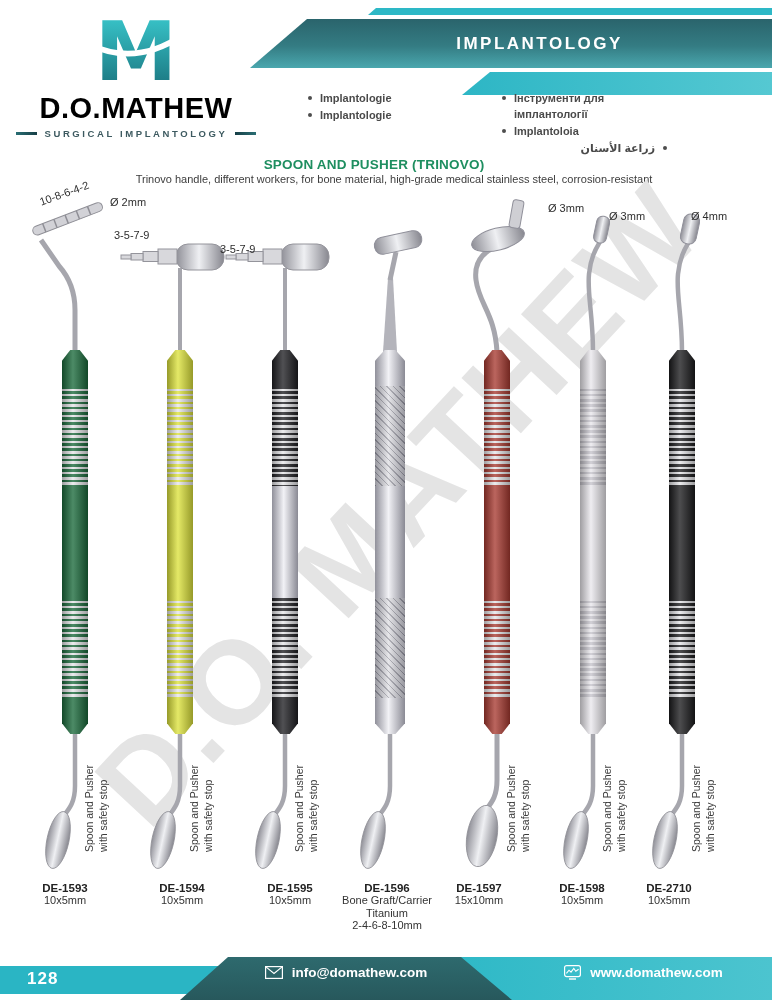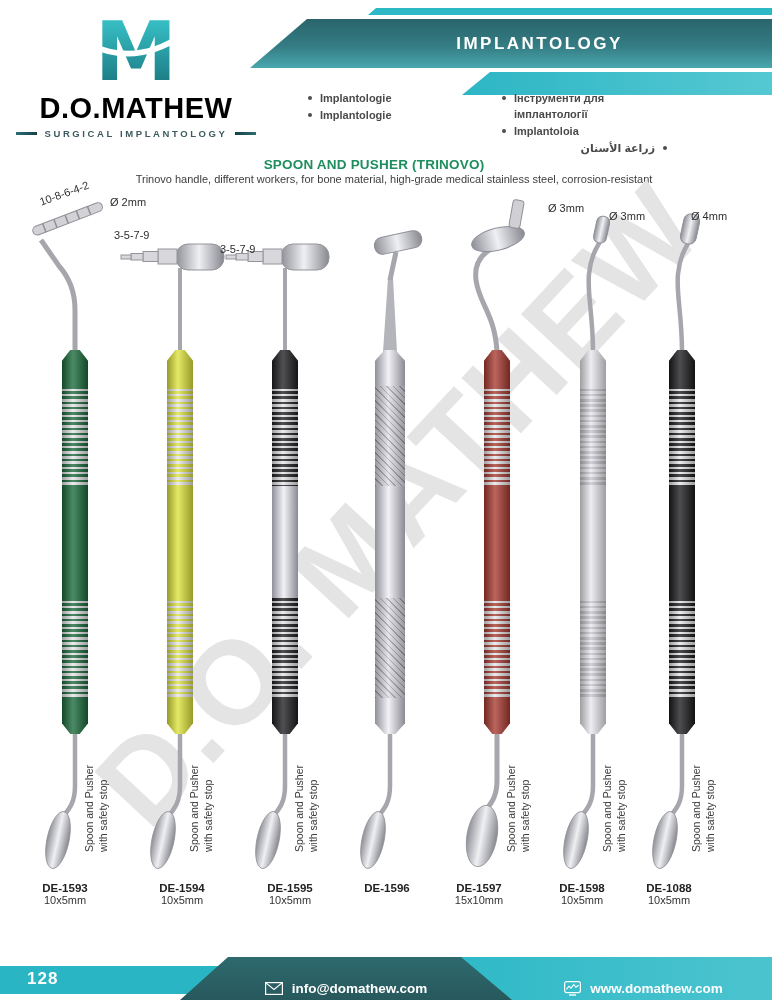--- a/index.html
+++ b/index.html
@@ -64,21 +64,21 @@
   
   .foot-left{position:absolute;left:0;top:966px;width:300px;height:28px;background:#2ab5c4;z-index:2;}
   .page-num{position:absolute;left:27px;top:3px;color:#fff;font-size:17px;font-weight:bold;letter-spacing:1px;}
   .foot-right{position:absolute;left:455px;top:957px;width:317px;height:43px;z-index:2;
               background:linear-gradient(90deg,#2fb9c7,#4cc4cf);
               display:flex;align-items:flex-start;justify-content:center;padding-left:60px;box-sizing:border-box;}
   .foot-dark{position:absolute;left:180px;top:957px;width:332px;height:43px;z-index:3;
              background:linear-gradient(180deg,#2e6a6e,#27585c);
              clip-path:polygon(48px 0,281px 0,100% 100%,0 100%);
              display:flex;align-items:flex-start;justify-content:center;box-sizing:border-box;}
-  .foot-item{display:flex;align-items:center;gap:9px;margin-top:24px;color:#fff;font-weight:bold;font-size:13.5px;}
+  .foot-item{display:flex;align-items:center;gap:9px;margin-top:8px;color:#fff;font-weight:bold;font-size:13.5px;}
   .defs-svg{position:absolute;width:0;height:0;}
 </style>
 </head>
 <body>
 
 <div class="page">
 
   <svg class="defs-svg" aria-hidden="true">
     <defs>
       <linearGradient id="gmet" x1="0%" y1="0%" x2="100%" y2="0%">
@@ -255,20 +255,25 @@
       <div class="part rib"></div>
       <div class="part cap bot"></div>
     </div>
     <div class="spoon-area" style="left: 345px; top: 734px;"><svg viewBox="0 0 90 140" width="90" height="140">
             <path d="M45 0 L45 52 C45 70 38 76 32 84" fill="none" stroke="#a6a6ad" stroke-width="4.5"></path>
             <ellipse cx="28" cy="106" rx="11" ry="29" transform="rotate(12 28 106)" fill="url(#gmet)" stroke="#8e8e95" stroke-width="0.8"></ellipse>
           </svg></div>
 
     <div class="plabel" style="left: 327px;">
       <div class="code">DE-1596</div>
+      <div class="specs">
+            <div class="spec">Bone Graft/Carrier</div>
+            <div class="spec">Titanium</div>
+            <div class="spec">2-4-6-8-10mm</div>
+          </div>
     </div>
   </div>
 
   <div class="inst h-red" style="--hc: #a83a31;">
     <div class="tip-area" style="left: 417px; top: 192px;"><svg viewBox="0 0 160 160" width="160" height="160">
             <path d="M80 160 C78 122 62 112 59 88 C57 72 64 62 76 56" fill="none" stroke="#a6a6ad" stroke-width="5"></path>
             <ellipse cx="81" cy="47" rx="27" ry="11" transform="rotate(-14 81 47)" fill="url(#gmet)" stroke="#90909a" stroke-width="1"></ellipse>
             <rect x="94" y="8" width="11" height="28" rx="3" transform="rotate(10 99 22)" fill="#cfcfd4" stroke="#90909a" stroke-width="1"></rect>
           </svg></div>
 
@@ -333,21 +338,21 @@
       <div class="part mid"></div>
       <div class="part rib"></div>
       <div class="part cap bot"></div>
     </div>
     <div class="spoon-area" style="left: 637px; top: 734px;"><svg viewBox="0 0 90 140" width="90" height="140">
             <path d="M45 0 L45 52 C45 70 38 76 32 84" fill="none" stroke="#a6a6ad" stroke-width="4.5"></path>
             <ellipse cx="28" cy="106" rx="11" ry="29" transform="rotate(12 28 106)" fill="url(#gmet)" stroke="#8e8e95" stroke-width="0.8"></ellipse>
           </svg></div>
     <div class="side-label" style="left: 690px; top: 852px;">Spoon and Pusher with safety stop</div>
     <div class="plabel" style="left: 609px;">
-      <div class="code">DE-1088</div>
+      <div class="code">DE-2710</div>
       <div class="specs">
             <div class="spec">10x5mm</div>
           </div>
     </div>
   </div>
 </div>
 
   <div class="foot-left">
     <span class="page-num">128</span>
   </div>

